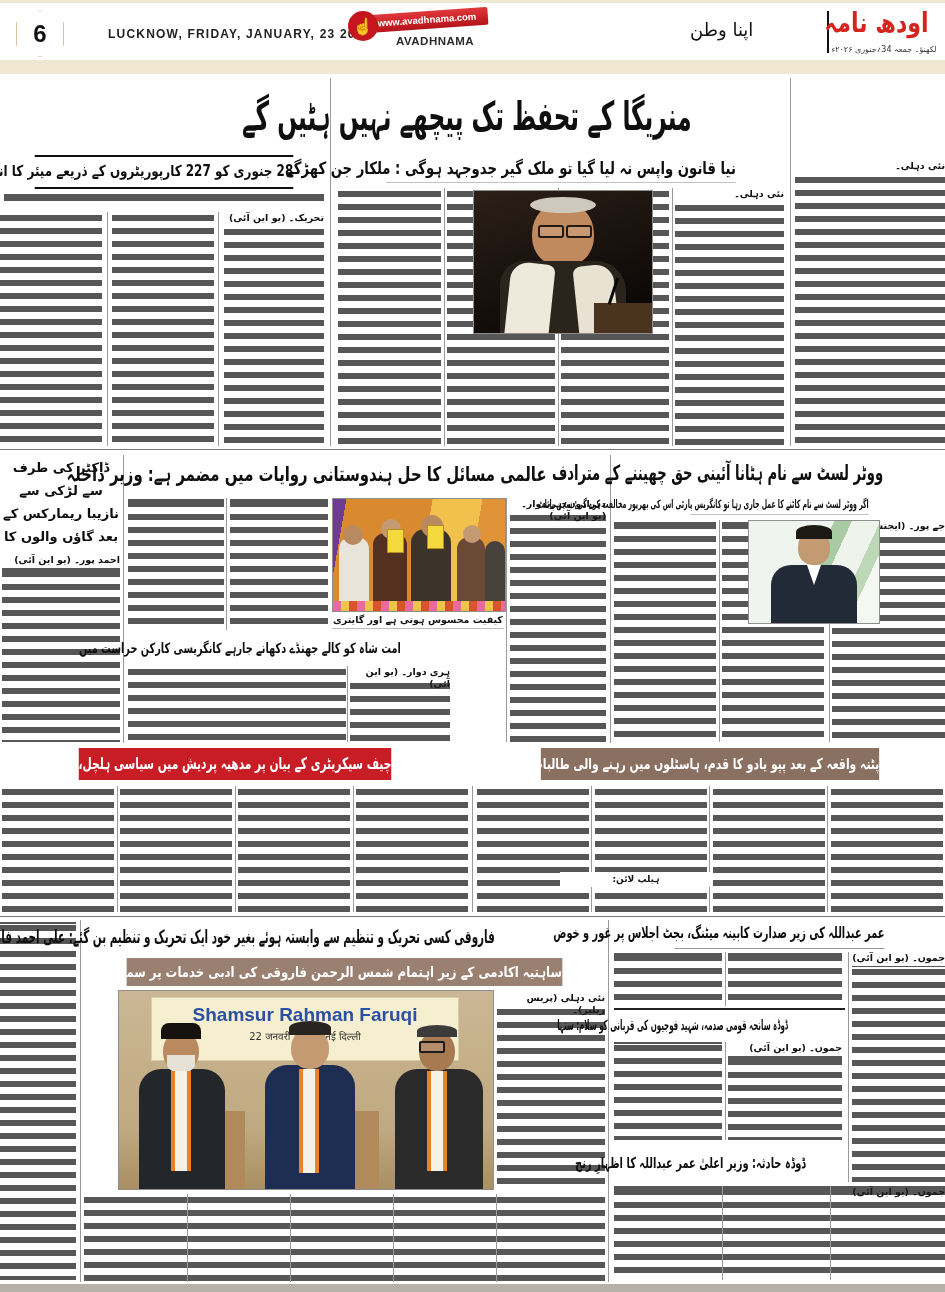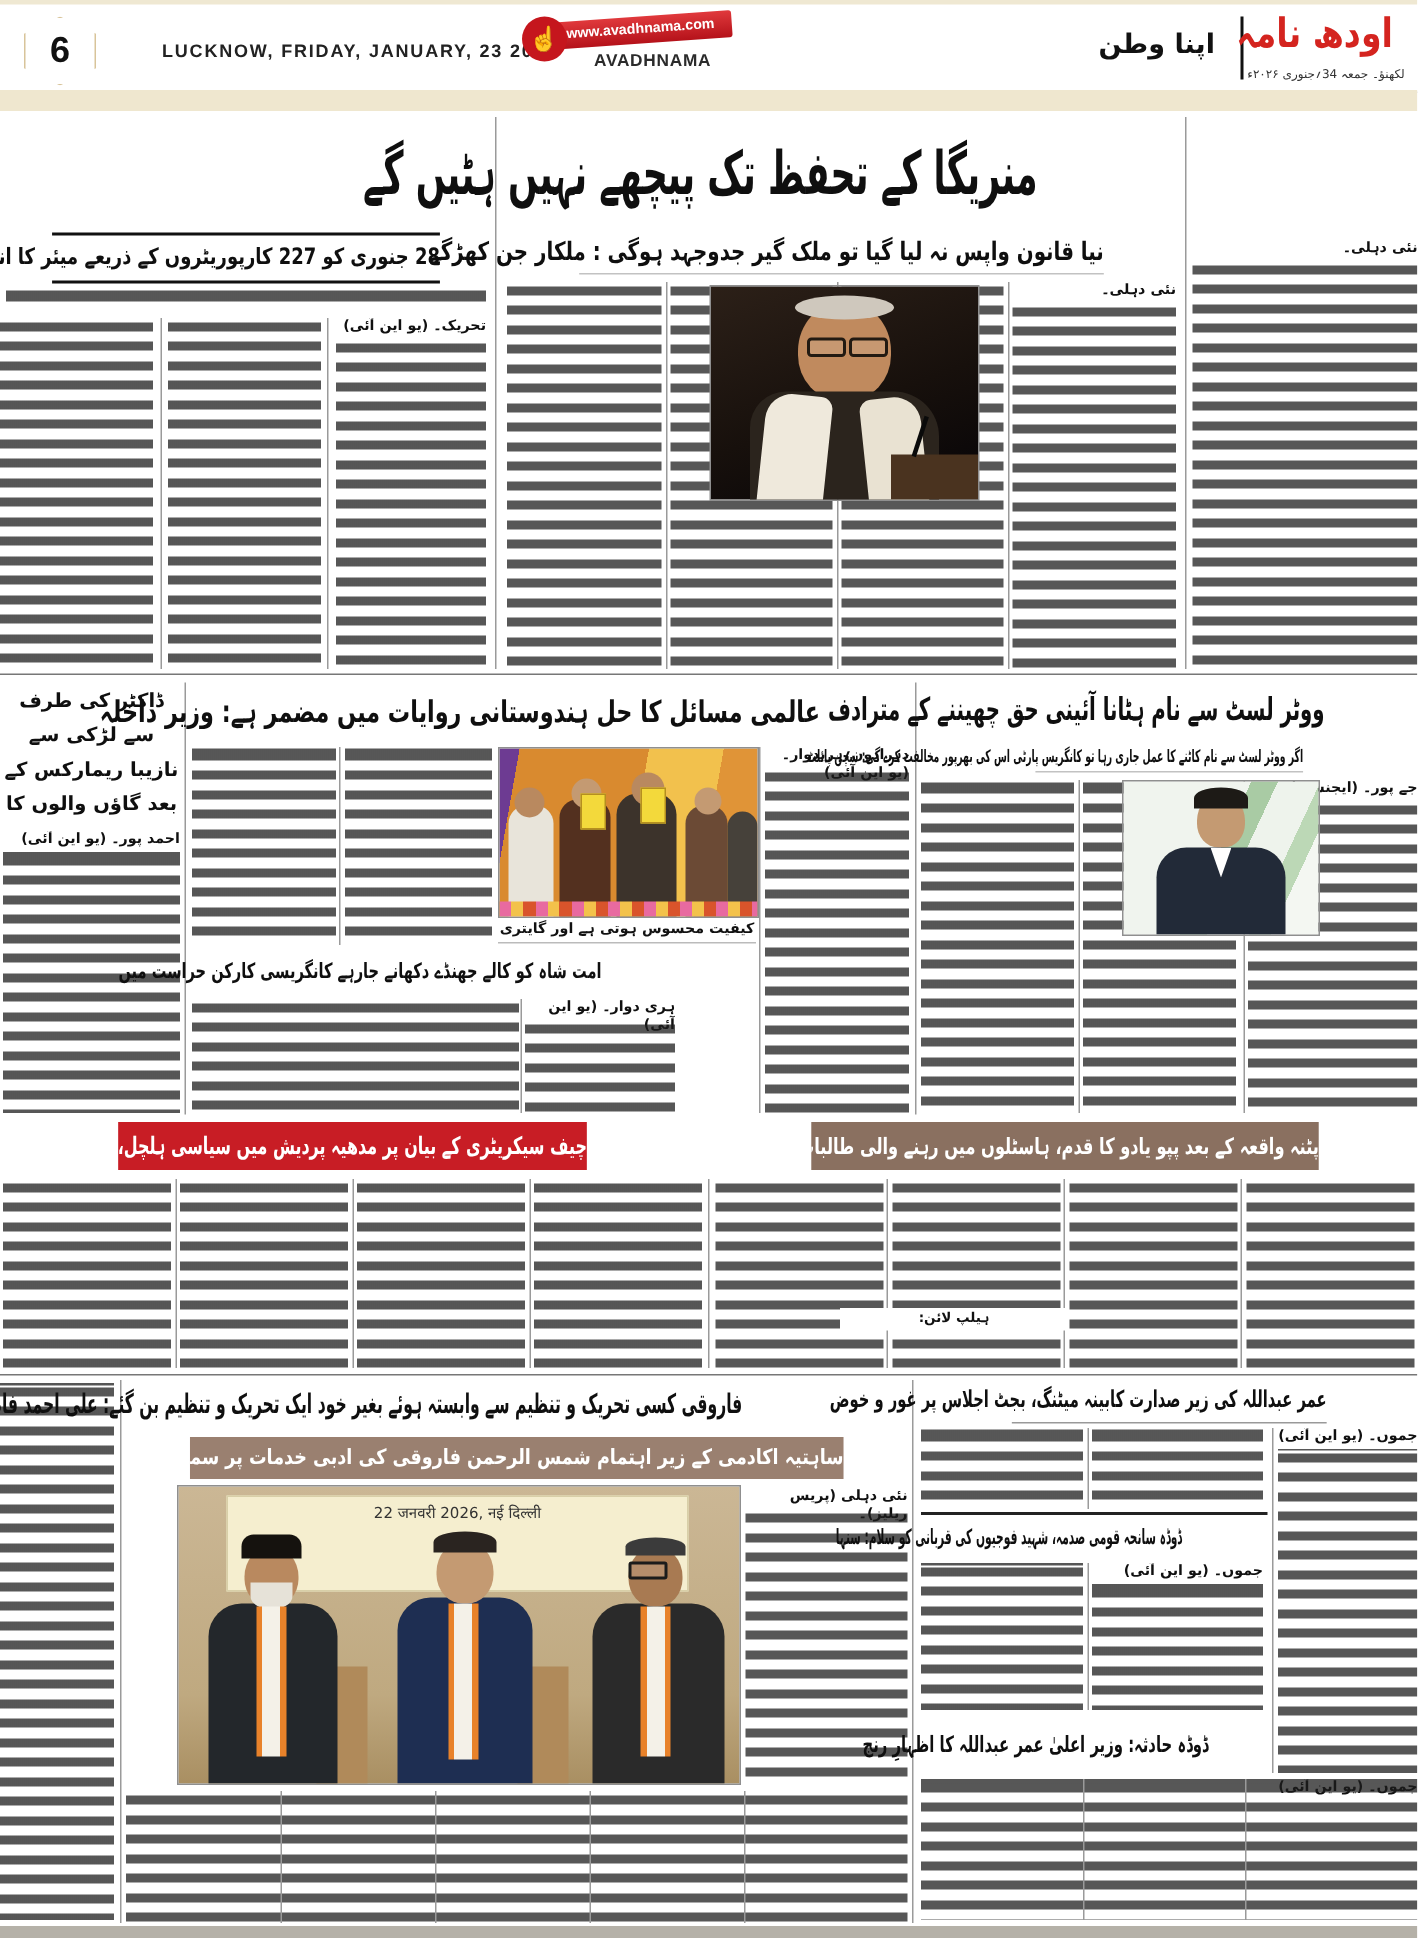--- a/index.html
+++ b/index.html
@@ -19,21 +19,21 @@
   .hex{left:16px;top:8px;width:46px;height:44px;background:#fff;border:1.5px solid #d8c49a;
        clip-path:polygon(50% 0,100% 25%,100% 75%,50% 100%,0 75%,0 25%);
        display:flex;align-items:center;justify-content:center;font-weight:bold;font-size:24px;}
   .dateln{left:108px;top:24px;width:280px;font-size:12px;font-weight:bold;letter-spacing:1.2px;color:#222;}
   .hand{left:348px;top:8px;width:30px;height:30px;border-radius:50%;background:#c5161d;color:#fff;
         display:flex;align-items:center;justify-content:center;font-size:16px;z-index:3;}
   .ribbon{left:366px;top:8px;width:122px;height:18px;background:linear-gradient(#e0393c,#b5121a);color:#fff;
           font-size:9.5px;font-weight:bold;text-align:center;line-height:18px;transform:rotate(-4deg);
           border-radius:2px;z-index:2;}
   .brandEn{left:396px;top:32px;width:100px;font-size:11.5px;font-weight:bold;color:#2b2b2b;letter-spacing:.5px;}
-  .secUr{left:690px;top:16px;width:120px;font-size:18px;font-weight:bold;text-align:right;}
+  .secUr{left:690px;top:16px;width:120px;font-size:18px;font-weight:normal;text-align:left;}
   .vbar{left:827px;top:8px;width:2px;height:42px;background:#111;}
   .mast{left:834px;top:2px;width:104px;height:34px;color:#d4241f;font-size:27px;font-weight:bold;
         text-align:center;line-height:36px;transform-origin:center;}
   .mastSub{left:830px;top:42px;width:108px;font-size:8px;text-align:center;color:#333;}
   .cream{left:0;top:60px;width:945px;height:14px;background:#efe7cf;}
   
   .banner{color:#fff;font-weight:bold;text-align:center;overflow:hidden;}
   
   .photo{overflow:hidden;border:1px solid #8f8f8f;z-index:5;}
   .cap{font-size:9.5px;font-weight:bold;text-align:center;direction:rtl;line-height:16px;
@@ -175,20 +175,21 @@
   <div class="abs hr" style="left:0;top:916px;width:945px"></div>
 
   <div class="abs greek" style="left:0;top:922px;width:76px;height:358px"></div>
   <i class="abs vr" style="left:80px;top:920px;height:362px"></i>
   <i class="abs vr" style="left:608px;top:920px;height:362px"></i>
 
   <div class="abs hl rtl fit" style="left: 84px; top: 920px; width: 521px; height: 34px; font-size: 18px; line-height: 34px; transform: scaleX(0.576966); transform-origin: center center;">فاروقی کسی تحریک و تنظیم سے وابستہ ہوئے بغیر خود ایک تحریک و تنظیم بن گئے: علی احمد فاطمی</div>
   <div class="abs banner rtl fit" style="left: 84px; top: 958px; width: 521px; height: 28px; background: rgb(154, 128, 112); font-size: 14px; line-height: 28px; transform: scaleX(0.836276); transform-origin: center center;">ساہتیہ اکادمی کے زیر اہتمام شمس الرحمن فاروقی کی ادبی خدمات پر سمپوزیم کا انعقاد</div>
   <div class="abs photo" style="left:118px;top:990px;width:374px;height:198px;background:linear-gradient(#cbb795,#bfa980 70%,#a98f62)">
     <div class="abs" style="left:32px;top:6px;width:306px;height:62px;background:#f5eecf;border:1px solid #d8cfa8;text-align:center;overflow:hidden">
+      <div class="en" style="font-size:19px;font-weight:bold;color:#2b4fa3;margin-top:6px">Shamsur Rahman Faruqi</div>
       <div style="font-size:10px;color:#333;margin-top:3px">22 जनवरी 2026, नई दिल्ली</div>
     </div>
     <div class="abs" style="left:92px;top:120px;width:34px;height:78px;background:#b08a5a"></div>
     <div class="abs" style="left:226px;top:120px;width:34px;height:78px;background:#b08a5a"></div>
 
     <div class="abs" style="left:20px;top:78px;width:86px;height:120px;border-radius:22px 22px 0 0;background:#23272b"></div>
     <div class="abs" style="left:44px;top:40px;width:36px;height:40px;border-radius:50% 50% 46% 46%;background:#b9895f"></div>
     <div class="abs" style="left:42px;top:32px;width:40px;height:16px;border-radius:8px 8px 0 0;background:#15120e"></div>
     <div class="abs" style="left:48px;top:64px;width:28px;height:18px;border-radius:0 0 50% 50%;background:#e6e2d8"></div>
     <div class="abs" style="left:52px;top:80px;width:20px;height:100px;background:linear-gradient(90deg,#e8822a 0 4px,#f4f1e8 4px 16px,#e8822a 16px)"></div>

